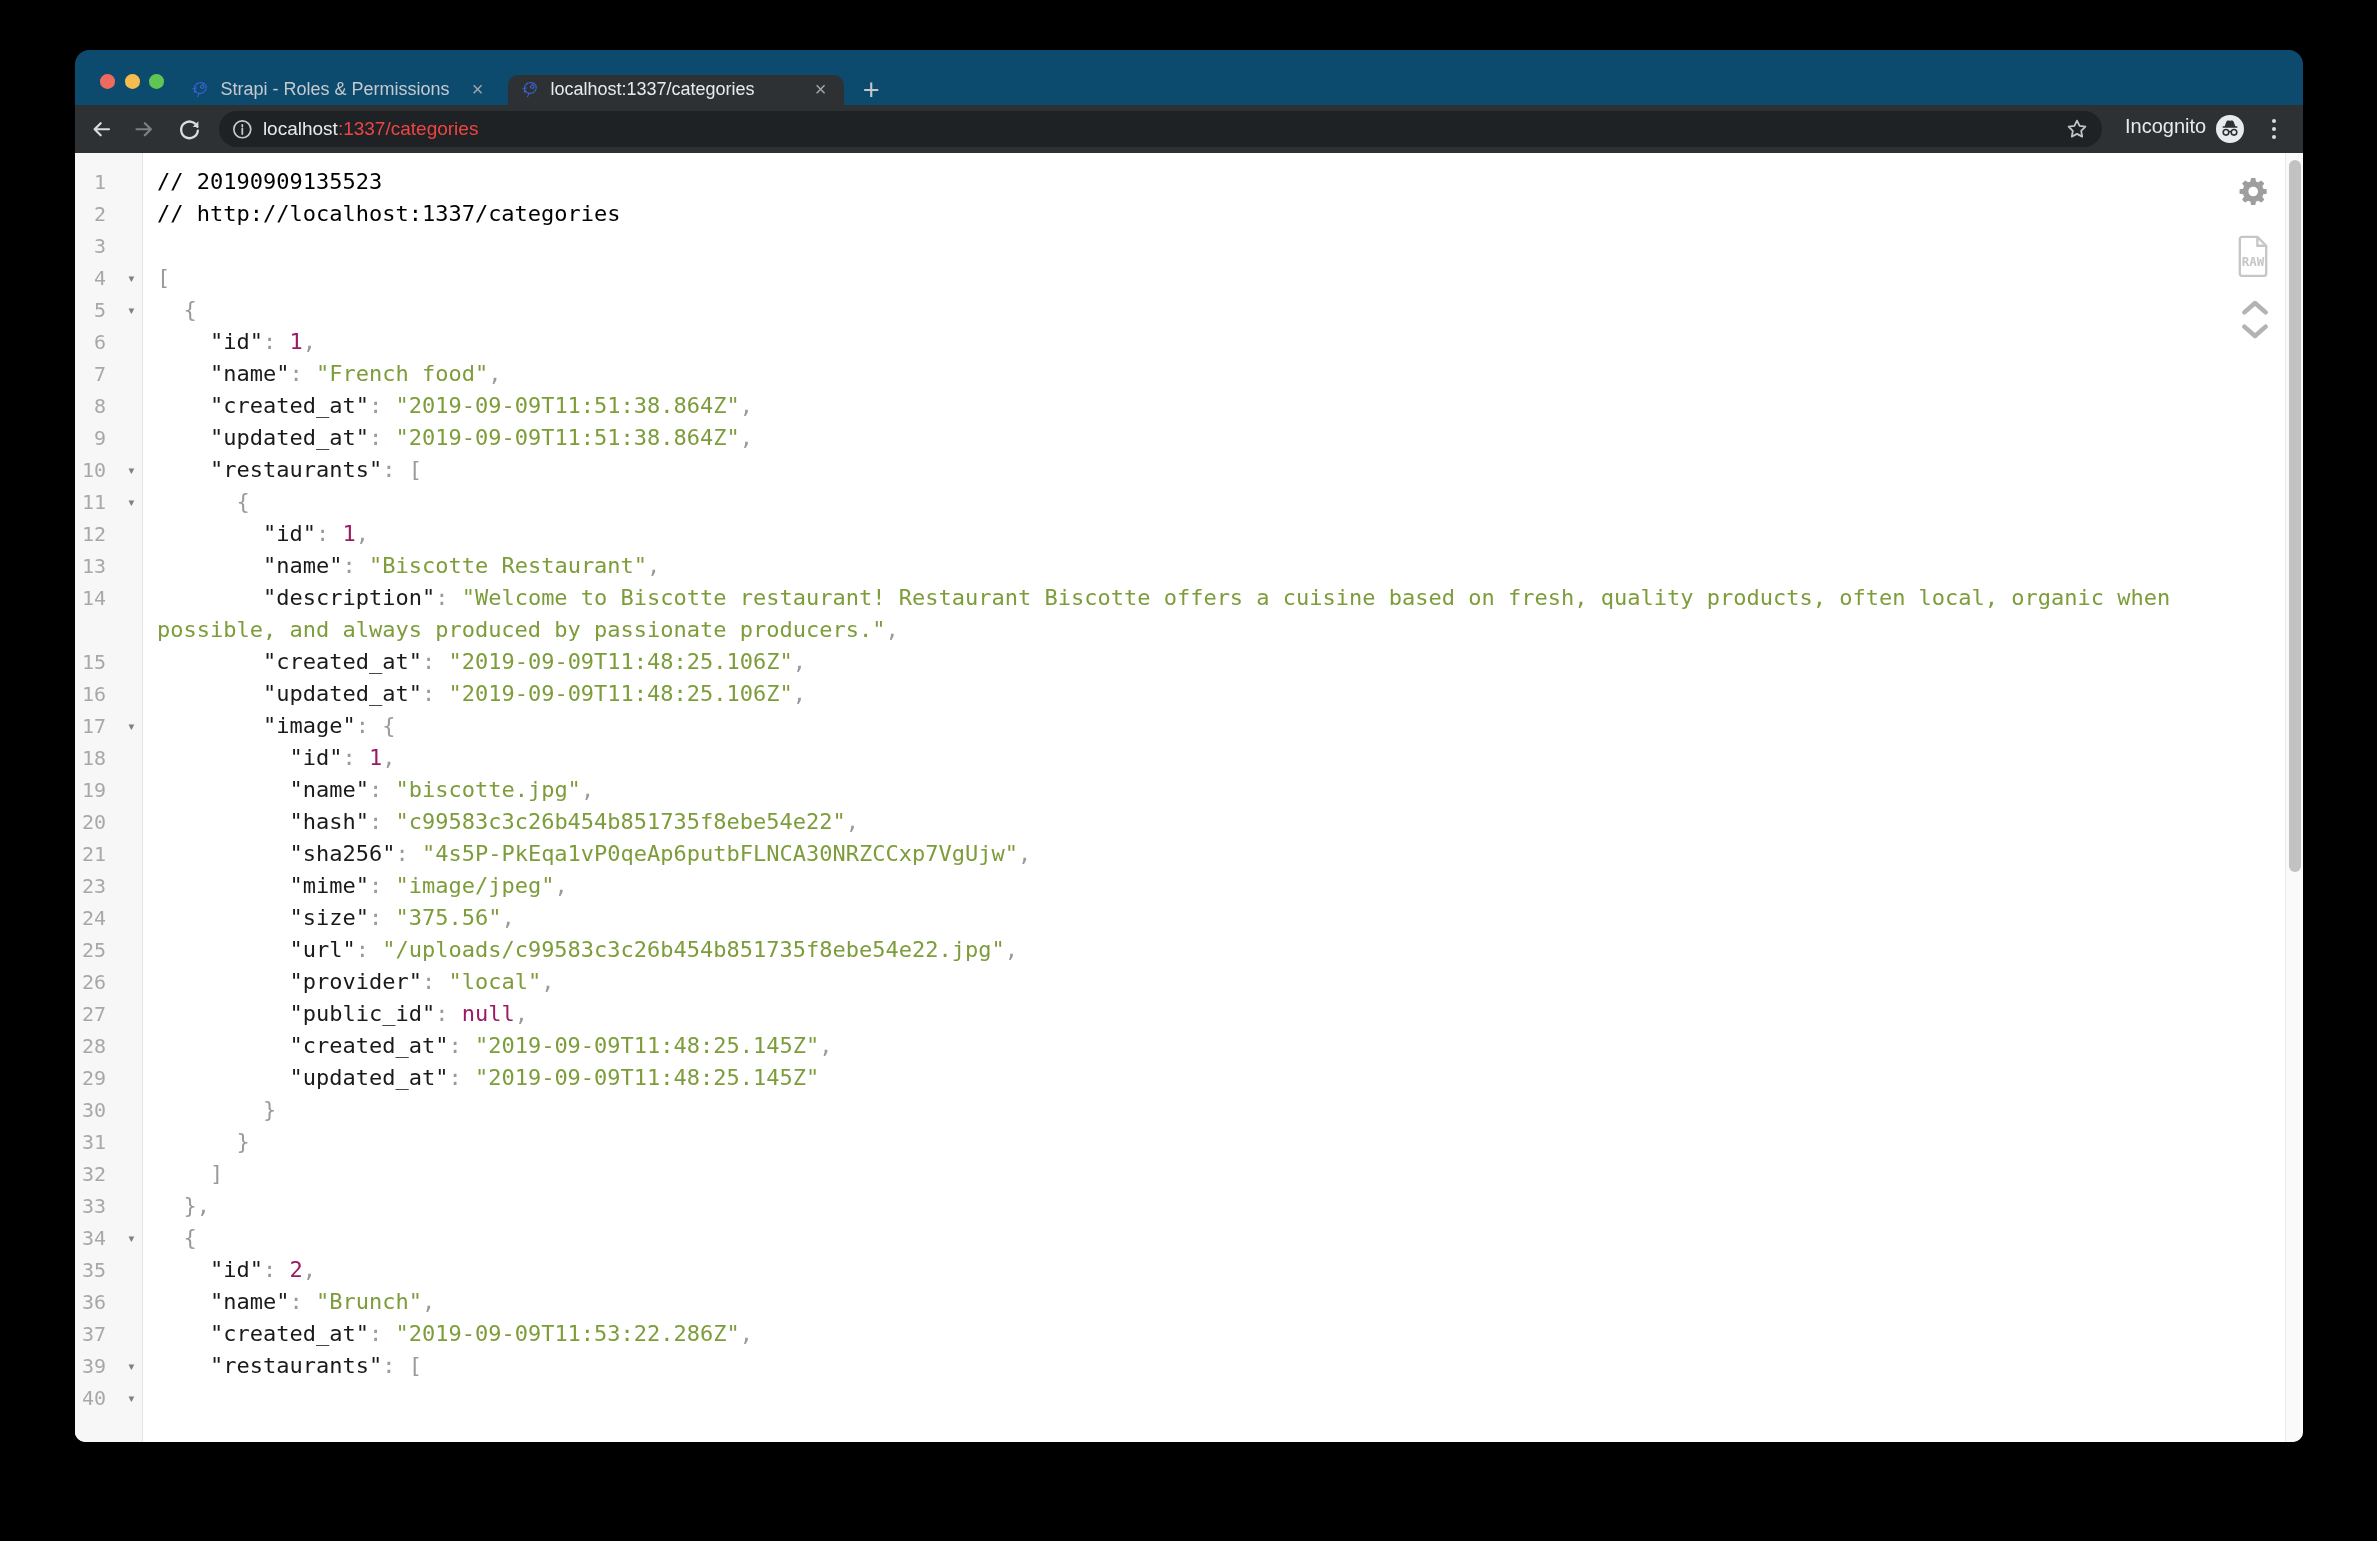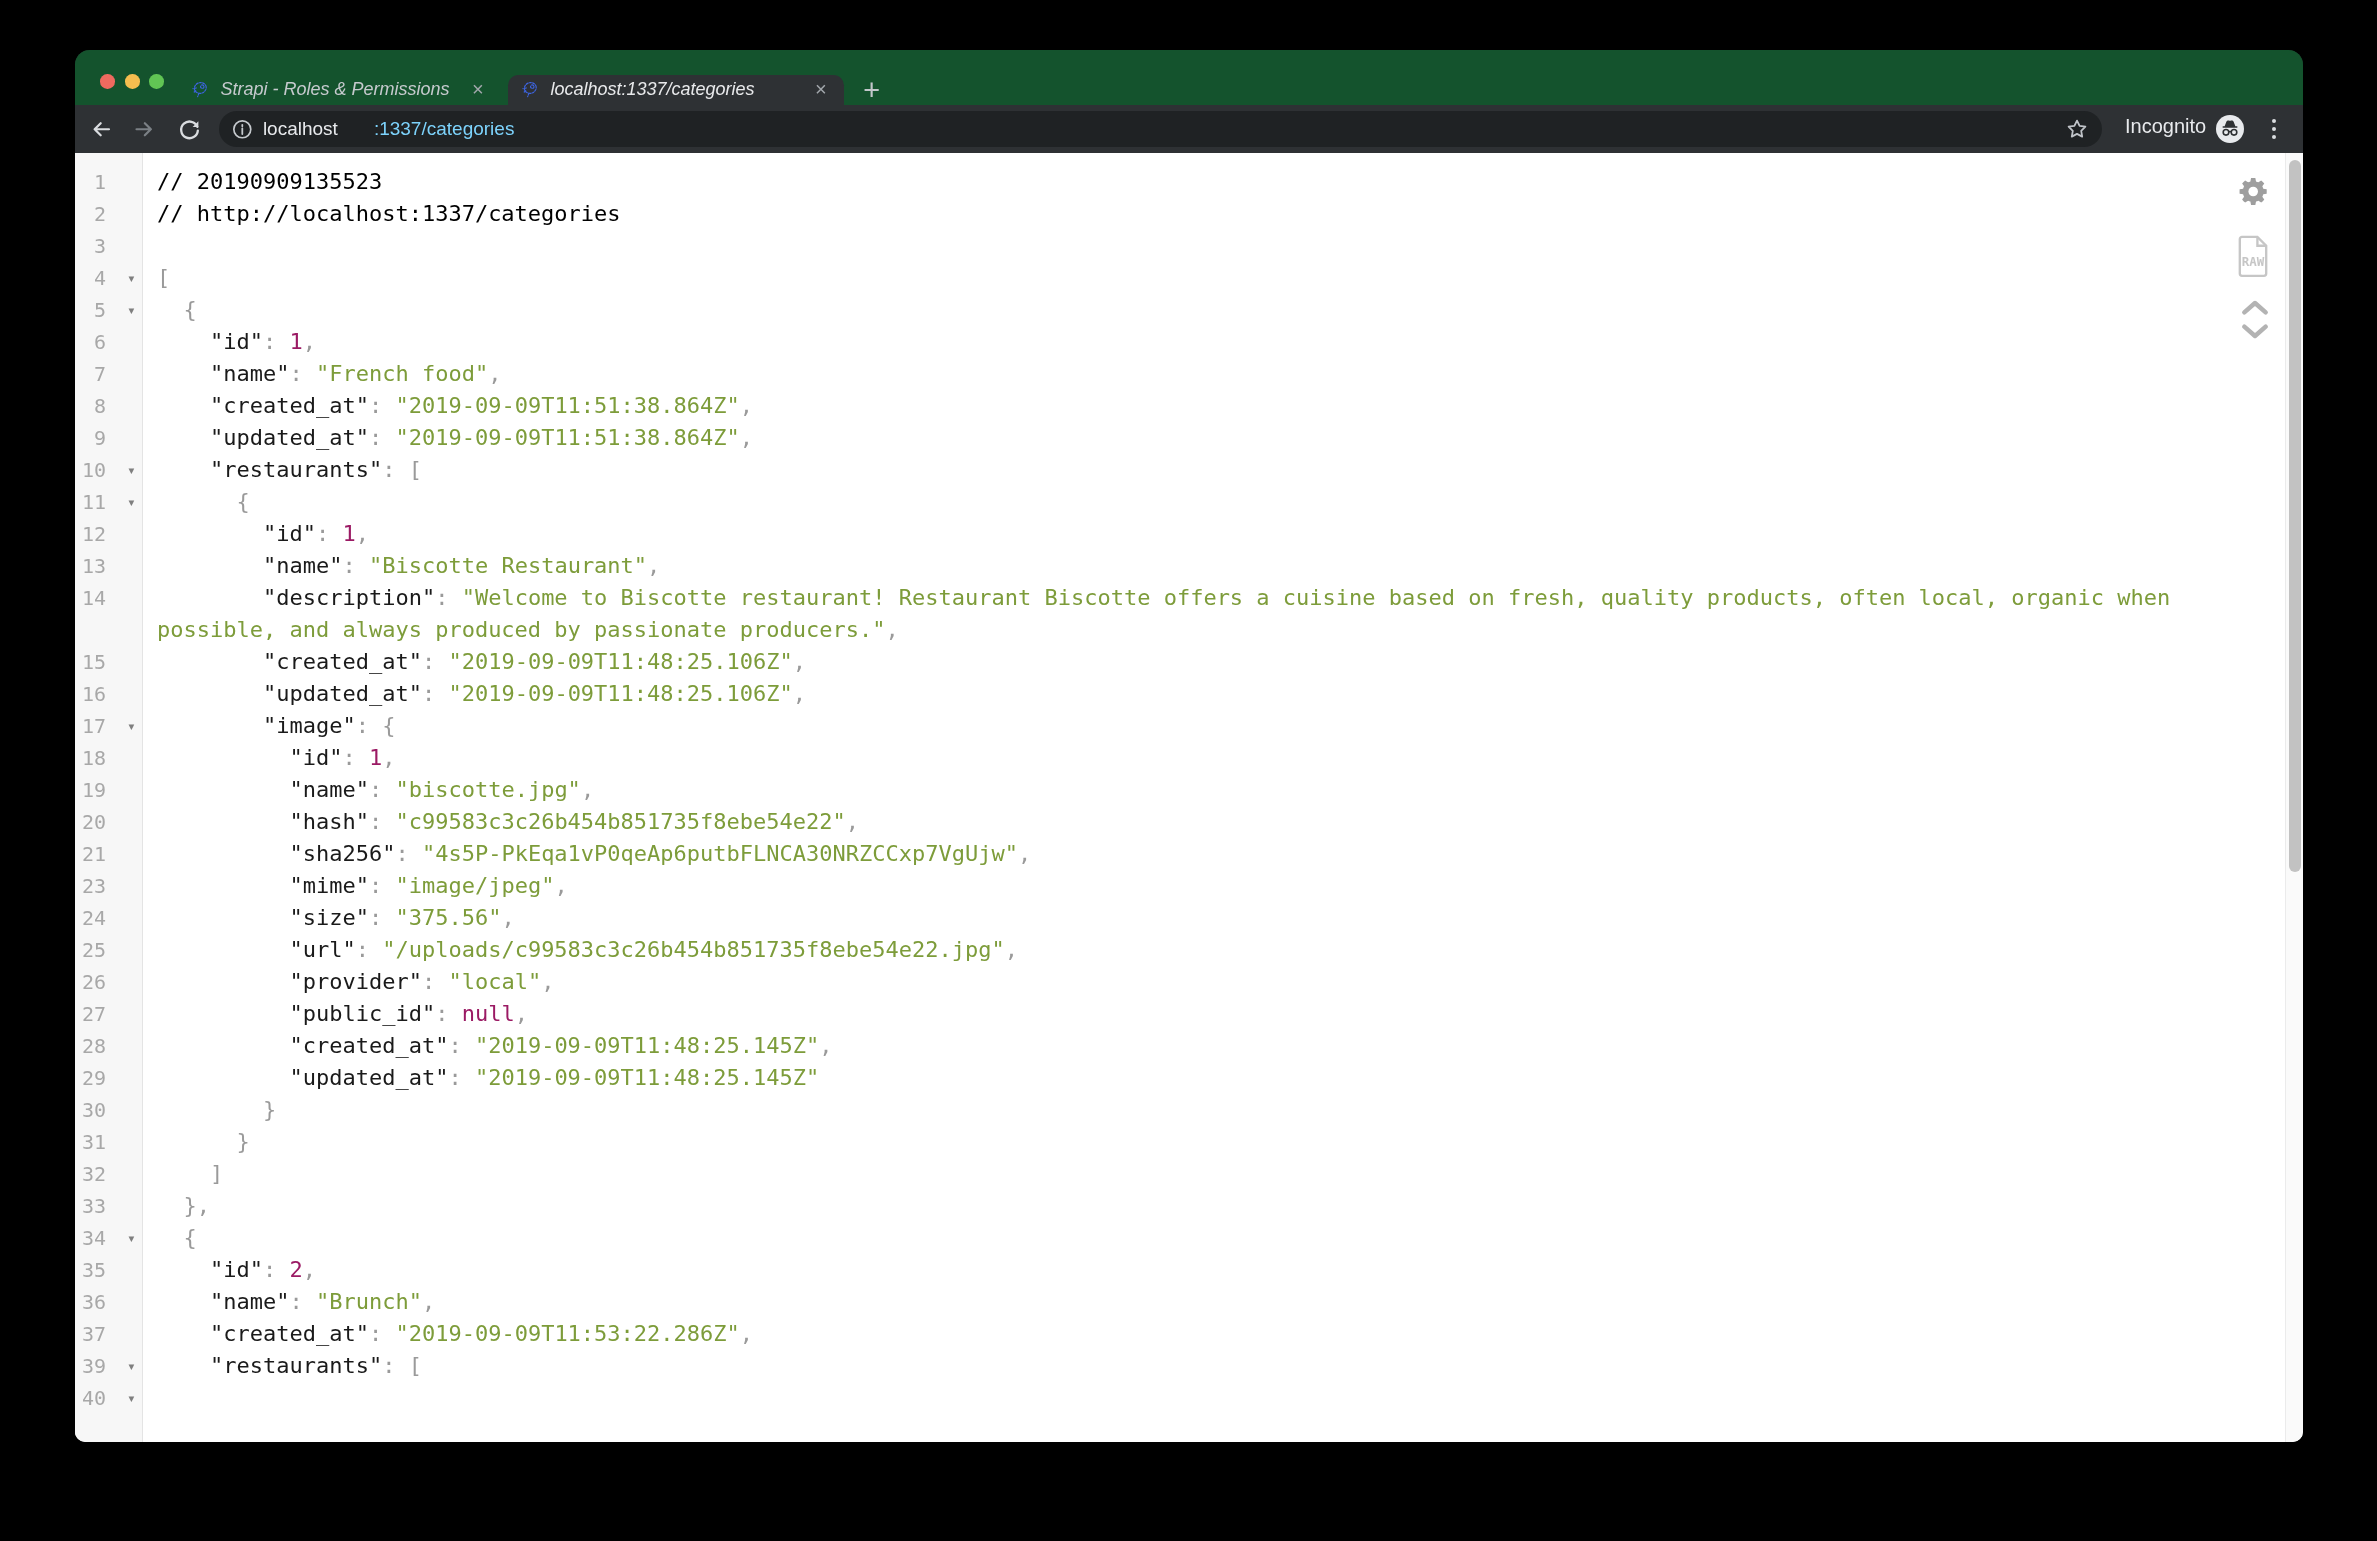--- a/index.html
+++ b/index.html
@@ -4,21 +4,21 @@
 <style>
   html,body{margin:0;padding:0;background:#000;width:2377px;height:1542px;overflow:hidden;
     font-family:"Liberation Sans", sans-serif;}
   *{box-sizing:border-box;}
 
   .window{position:absolute;left:75px;top:50px;width:2228px;height:1392px;
     background:#1f2224;border-radius:14.6px 14.6px 10.6px 10.6px;overflow:hidden;
     box-shadow:0 20px 60px rgba(0,0,0,.8);}
 
   
-  .tabstrip{position:absolute;left:0;top:0;width:100%;height:55px;background:#14532d;font-style:italic;}
+  .tabstrip{position:absolute;left:0;top:0;width:100%;height:55px;background:#0c4a6e;}
   .traffic{position:absolute;top:24px;width:14.6px;height:14.6px;border-radius:50%;}
   .tl-red{left:25px;background:#ee6a5f;}
   .tl-yellow{left:50px;background:#f5bd4f;}
   .tl-green{left:74px;background:#61c554;}
 
   .tab{position:absolute;top:24.5px;height:30.5px;display:flex;align-items:center;
     padding:0 12px 0 13.3px;color:#c6cace;font-size:18px;}
   .tab.inactive{left:103px;width:323px;}
   .tab.active{left:433px;width:336px;background:#2e3134;border-radius:10.6px 10.6px 0 0;color:#e9eaec;}
   .tab .favicon{width:18.6px;height:18.6px;flex:0 0 18.6px;margin-right:10.6px;}
@@ -26,21 +26,21 @@
   .tab .close{flex:0 0 22.6px;text-align:center;font-size:20px;color:#a2a7ac;line-height:22.6px;}
   .newtab{position:absolute;left:783px;top:28px;width:26.5px;height:26.5px;color:#c3c7cb;
     font-size:29px;line-height:25px;text-align:center;}
 
   
   .toolbar{position:absolute;left:0;top:55px;width:100%;height:48px;background:#2e3134;}
   .navicon{position:absolute;top:0;height:48px;display:flex;align-items:center;justify-content:center;}
   .omnibox{position:absolute;left:144px;top:6px;width:1883px;height:36px;background:#1f2224;
     border-radius:18.6px;display:flex;align-items:center;padding:0 13.3px 0 12px;}
   .urltext{font-size:19px;color:#e8eaed;margin-left:9.3px;white-space:nowrap;flex:1;overflow:hidden;}
-  .urltext .dim{color:#7dd3fc;margin-left:36px;}
+  .urltext .dim{color:#ef4444;}
   .incog-label{position:absolute;left:2050px;top:0;height:42px;display:flex;align-items:center;
     color:#e8eaed;font-size:20px;}
   .incog-badge{position:absolute;left:2141px;top:10px;width:28px;height:28px;border-radius:50%;background:#e8eaed;}
   .menu-dots{position:absolute;left:2190px;top:9.3px;width:17px;height:29px;display:flex;flex-direction:column;
     align-items:center;justify-content:center;gap:4px;}
   .menu-dots i{width:4px;height:4px;border-radius:50%;background:#dadde0;}
 
   
   .content{position:absolute;left:0;top:103px;width:2228px;height:1289px;background:#fff;overflow:hidden;}
   .gutterbg{position:absolute;left:0;top:0;width:68px;height:100%;background:#f7f7f7;border-right:1.3px solid #e4e4e4;}

